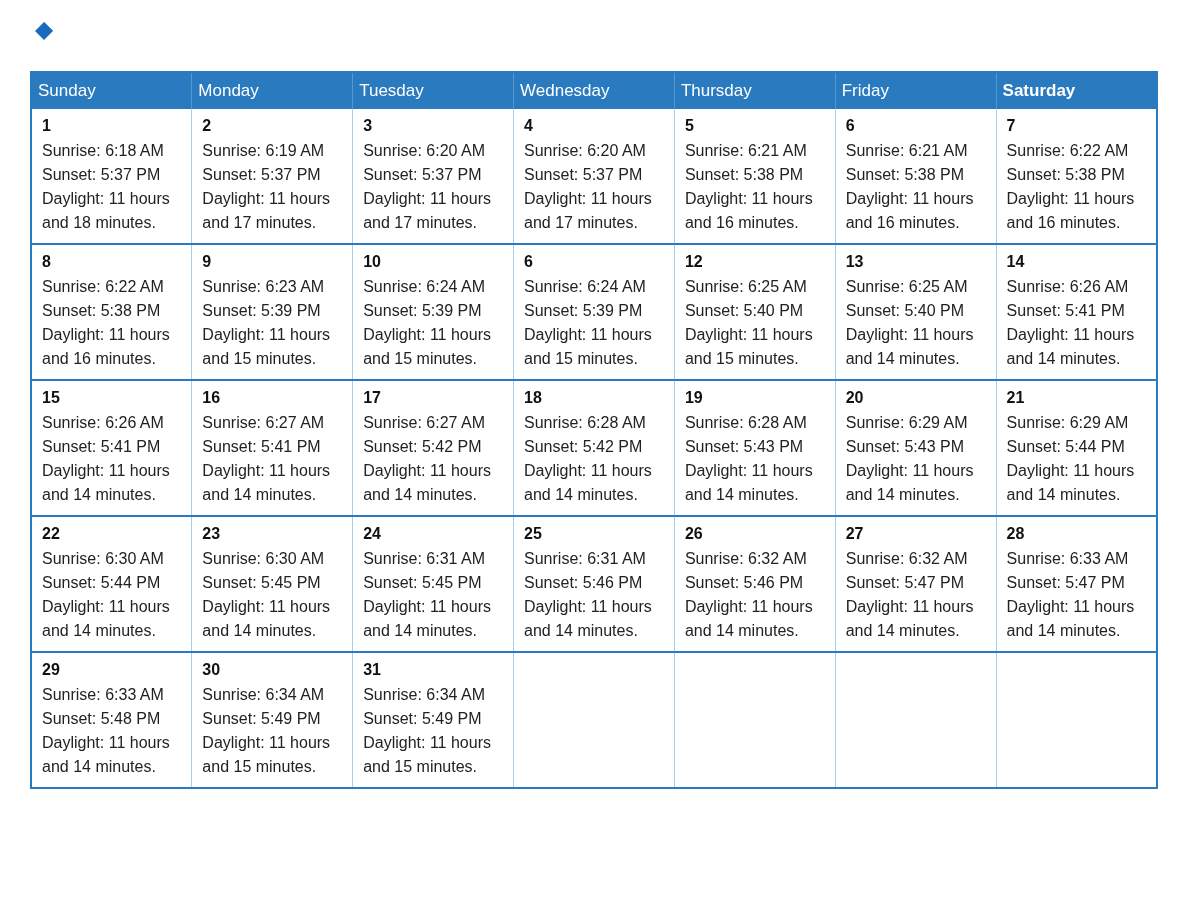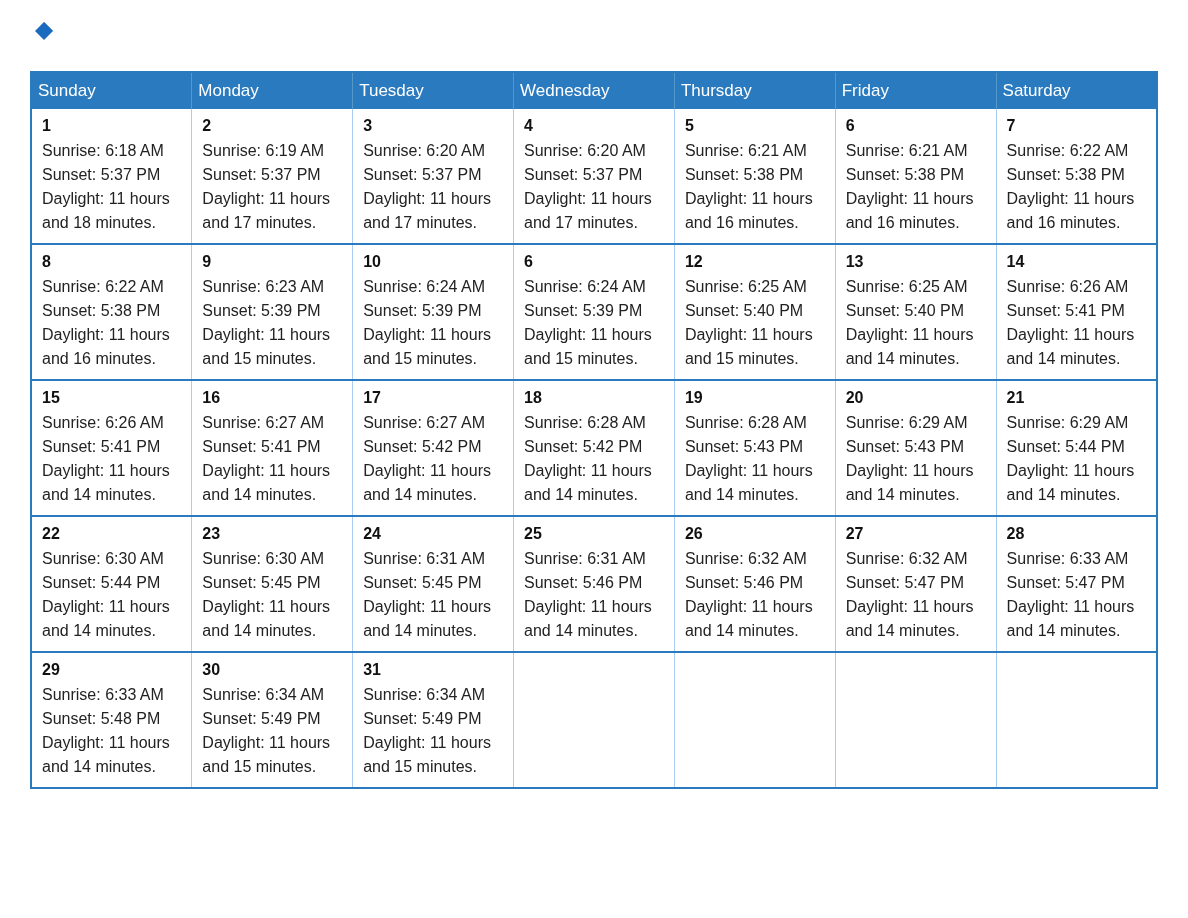--- a/index.html
+++ b/index.html
@@ -44,20 +44,21 @@
       background-color: #2a7abf;
       color: #fff;
       font-size: 17px;
       font-weight: normal;
       padding: 8px 6px;
       text-align: left;
       border-right: 1px solid #5599cc;
     }
     .calendar thead tr th:last-child {
       border-right: none;
+      font-weight: bold;
     }
     .calendar tbody tr td {
       vertical-align: top;
       padding: 8px 10px;
       font-size: 13px;
       border-right: 1px solid #aaccee;
       border-bottom: 2px solid #2a7abf;
       width: 14.28%;
       min-height: 90px;
     }

